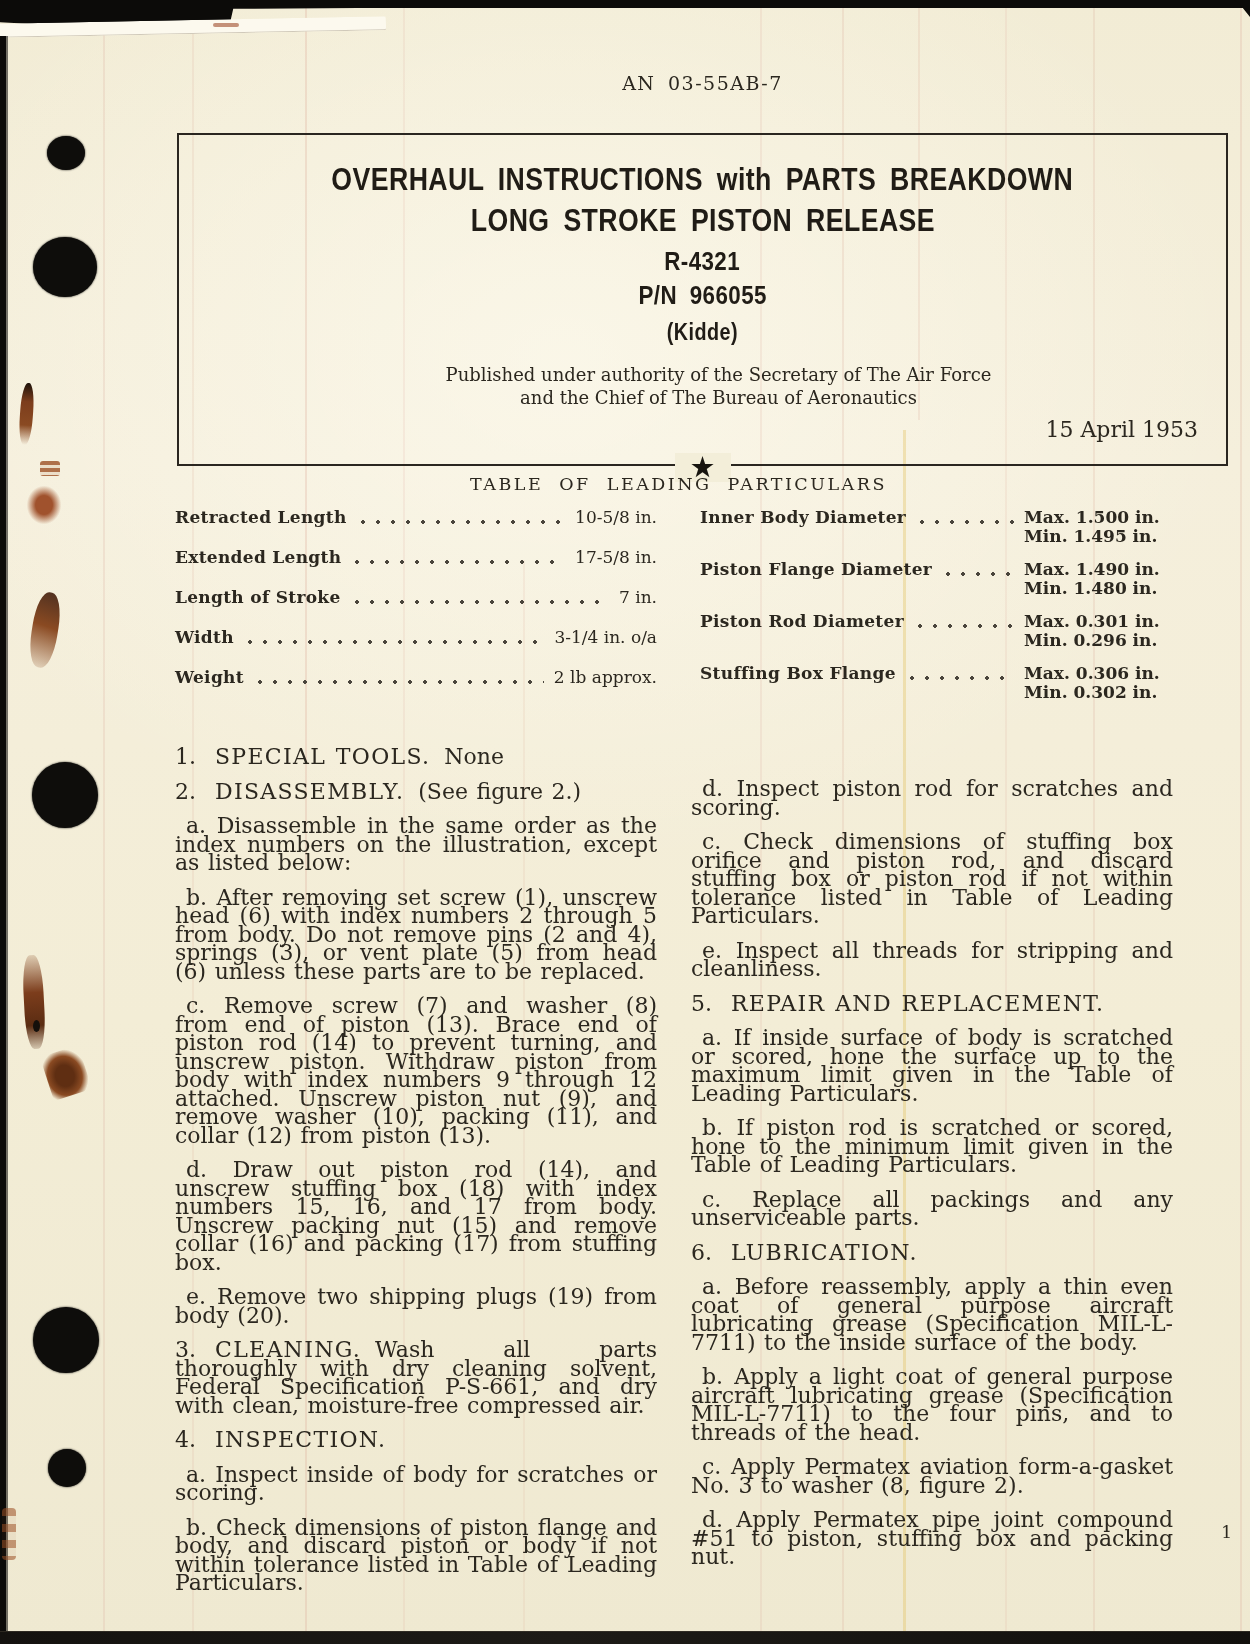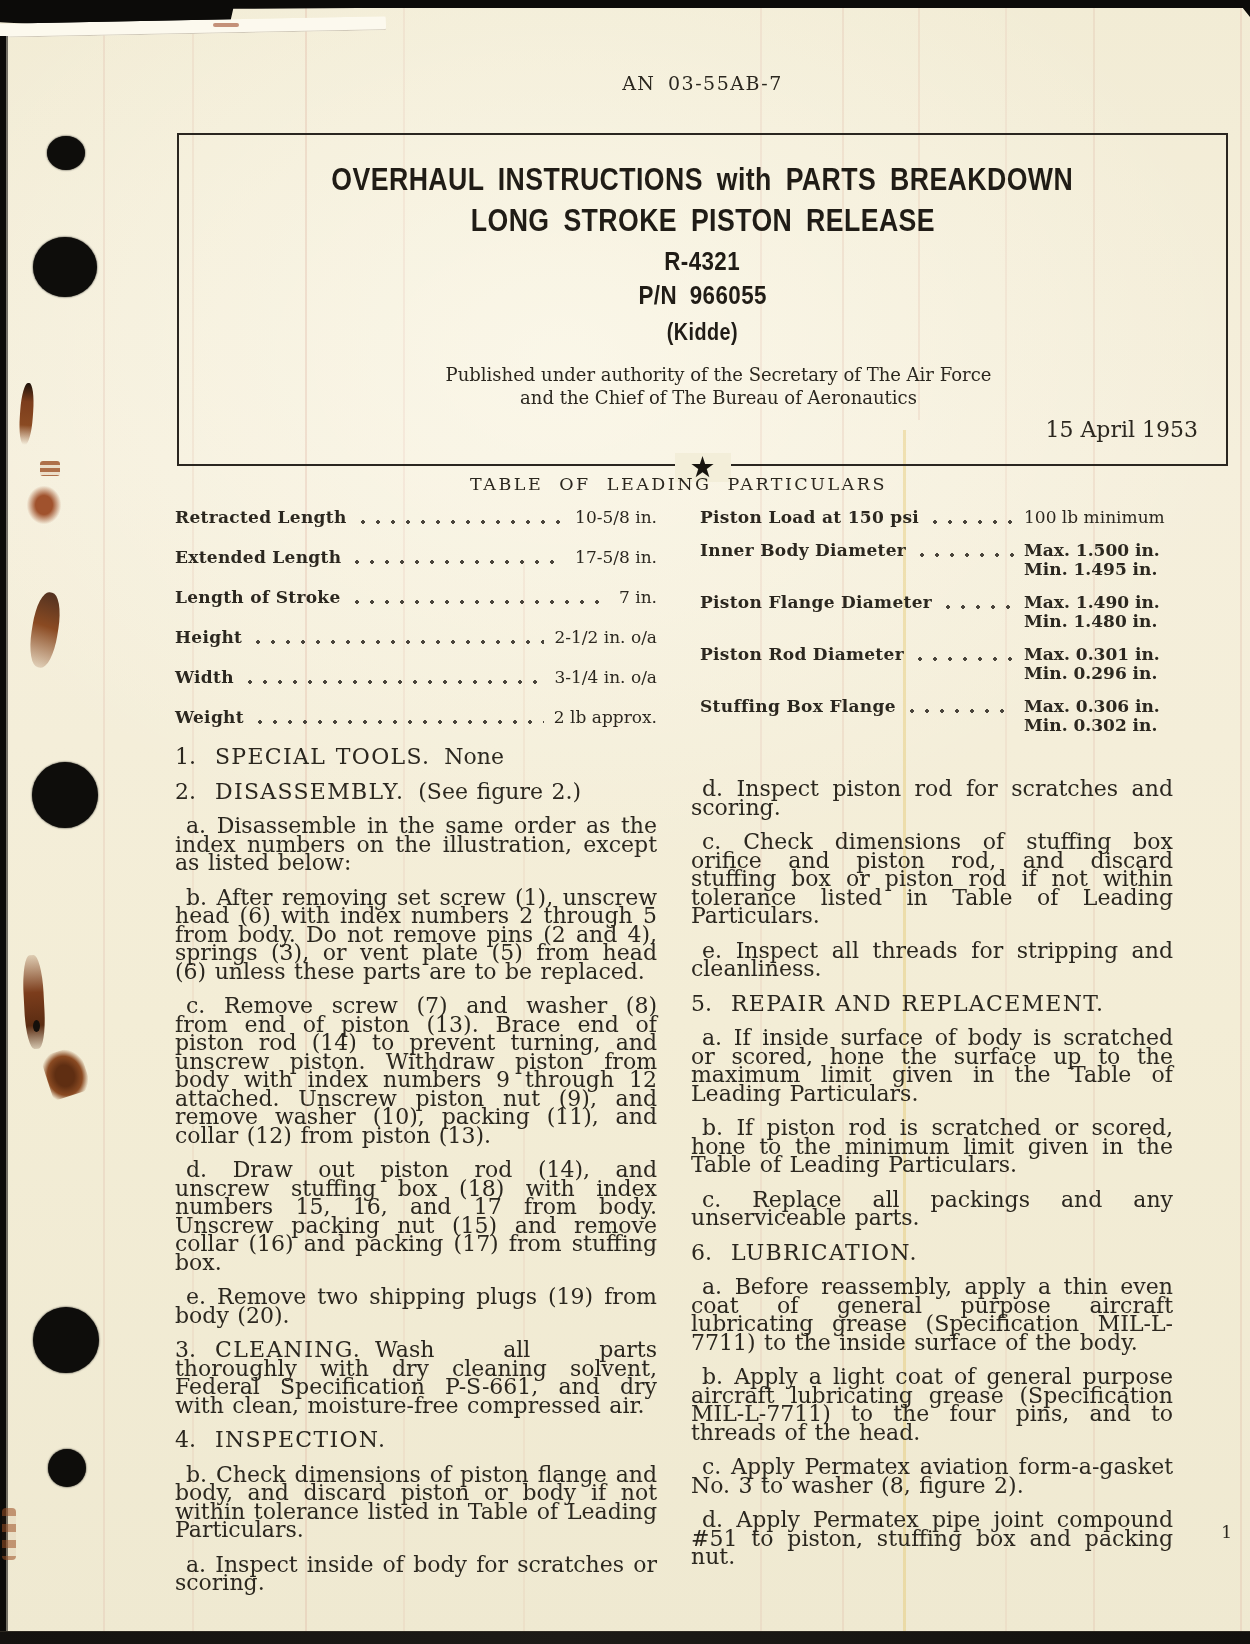--- a/index.html
+++ b/index.html
@@ -158,41 +158,31 @@
           <span class="p-label">Extended Length</span>
           <span class="dots"></span>
           <span class="p-value">17-5/8 in.</span>
         </div>
       <div class="p-row">
           <span class="p-label">Length of Stroke</span>
           <span class="dots"></span>
           <span class="p-value">7 in.</span>
         </div>
       <div class="p-row">
-          <span class="p-label">Height</span>
-          <span class="dots"></span>
-          <span class="p-value">2-1/2 in. o/a</span>
-        </div>
-      <div class="p-row">
           <span class="p-label">Width</span>
           <span class="dots"></span>
           <span class="p-value">3-1/4 in. o/a</span>
         </div>
       <div class="p-row">
           <span class="p-label">Weight</span>
           <span class="dots"></span>
           <span class="p-value">2 lb approx.</span>
         </div>
     </div>
     <div class="p-col-r">
-      <div class="p-row">
-          <span class="p-label">Piston Load at 150 psi</span>
-          <span class="dots"></span>
-          <span class="p-value"><span class="pv-plain">100 lb minimum</span></span>
-        </div>
       <div class="p-row">
           <span class="p-label">Inner Body Diameter</span>
           <span class="dots"></span>
           <span class="p-value">
             <span class="pv-line" style="display:block">Max. 1.500 in.</span>
             <span class="pv-line" style="display:block">Min. 1.495 in.</span>
           </span>
         </div>
       <div class="p-row">
           <span class="p-label">Piston Flange Diameter</span>
@@ -225,22 +215,22 @@
     <div class="col-l">
       <p class="sec"><span class="num">1.</span><span class="ttl">SPECIAL TOOLS.</span><span>None</span></p>
       <p class="sec"><span class="num">2.</span><span class="ttl">DISASSEMBLY.</span><span>(See figure 2.)</span></p>
       <p class="para">a. Disassemble in the same order as the index numbers on the illustration, except as listed below:</p>
       <p class="para">b. After removing set screw (1), unscrew head (6) with index numbers 2 through 5 from body. Do not remove pins (2 and 4), springs (3), or vent plate (5) from head (6) unless these parts are to be replaced.</p>
       <p class="para">c. Remove screw (7) and washer (8) from end of piston (13). Brace end of piston rod (14) to prevent turning, and unscrew piston. Withdraw piston from body with index numbers 9 through 12 attached. Unscrew piston nut (9), and remove washer (10), packing (11), and collar (12) from piston (13).</p>
       <p class="para">d. Draw out piston rod (14), and unscrew stuffing box (18) with index numbers 15, 16, and 17 from body. Unscrew packing nut (15) and remove collar (16) and packing (17) from stuffing box.</p>
       <p class="para">e. Remove two shipping plugs (19) from body (20).</p>
       <p class="sec gap-top"><span class="num">3.</span><span class="ttl">CLEANING.</span><span>Wash all parts thoroughly with dry cleaning solvent, Federal Specification P-S-661, and dry with clean, moisture-free compressed air.</span></p>
       <p class="sec"><span class="num">4.</span><span class="ttl">INSPECTION.</span><span></span></p>
+      <p class="para">a. Inspect inside of body for scratches or scoring.</p>
       <p class="para">b. Check dimensions of piston flange and body, and discard piston or body if not within tolerance listed in Table of Leading Particulars.</p>
-      <p class="para">a. Inspect inside of body for scratches or scoring.</p>
     </div>
     <div class="col-r">
       <p class="para">d. Inspect piston rod for scratches and scoring.</p>
       <p class="para">c. Check dimensions of stuffing box orifice and piston rod, and discard stuffing box or piston rod if not within tolerance listed in Table of Leading Particulars.</p>
       <p class="para">e. Inspect all threads for stripping and cleanliness.</p>
       <p class="sec"><span class="num">5.</span><span class="ttl">REPAIR AND REPLACEMENT.</span><span></span></p>
       <p class="para">a. If inside surface of body is scratched or scored, hone the surface up to the maximum limit given in the Table of Leading Particulars.</p>
       <p class="para">b. If piston rod is scratched or scored, hone to the minimum limit given in the Table of Leading Particulars.</p>
       <p class="para">c. Replace all packings and any unserviceable parts.</p>
       <p class="sec gap-top"><span class="num">6.</span><span class="ttl">LUBRICATION.</span><span></span></p>

